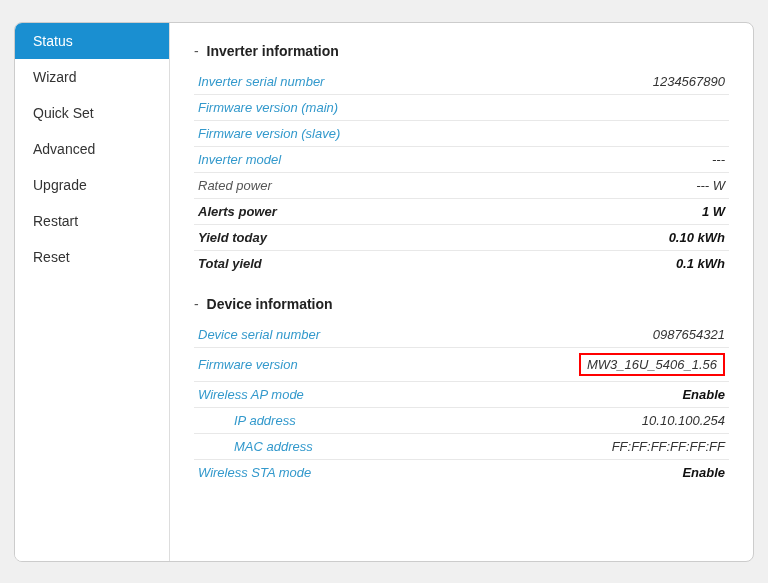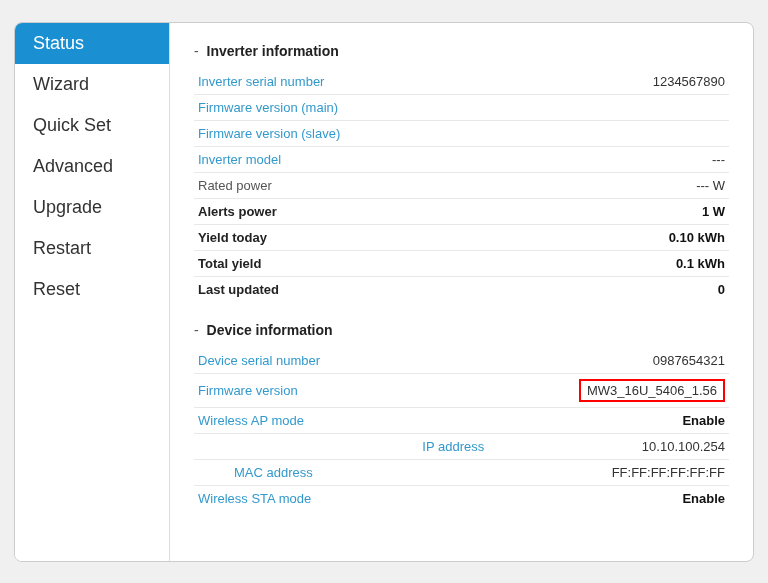--- a/index.html
+++ b/index.html
@@ -25,21 +25,21 @@
     .sidebar {
       width: 155px;
       background: #fff;
       border-right: 1px solid #ddd;
       flex-shrink: 0;
     }
     .sidebar-item {
       padding: 10px 18px;
       cursor: pointer;
       color: #333;
-      font-size: 18px;
+      font-size: 14px;
     }
     .sidebar-item.active {
       background: #1a8fd1;
       color: #fff;
     }
     .main-content {
       flex: 1;
       padding: 20px 24px;
       overflow-y: auto;
     }
@@ -54,20 +54,21 @@
       font-weight: normal;
       margin-right: 4px;
     }
     .info-table {
       width: 100%;
       border-collapse: collapse;
       margin-bottom: 20px;
     }
     .info-table tr {
       border-bottom: 1px solid #e8e8e8;
+      font-style: italic;
     }
     .info-table tr:last-child {
       border-bottom: none;
     }
     .info-table td {
       padding: 5px 4px;
       color: #555;
       font-size: 13px;
     }
     .info-table td.label {
@@ -156,24 +157,20 @@
         <td class="value bold">1 W</td>
       </tr>
       <tr>
         <td class="label bold">Yield today</td>
         <td class="value bold">0.10 kWh</td>
       </tr>
       <tr>
         <td class="label bold">Total yield</td>
         <td class="value bold">0.1 kWh</td>
       </tr>
-      <tr>
-        <td class="label bold">Last updated</td>
-        <td class="value bold">0</td>
-      </tr>
     </tbody>
       </table>
 
     <div class="section-title">
       <span class="section-prefix">-</span>
       <span>Device information</span>
     </div>
     <table class="info-table">
       <tbody>
           <tr>
@@ -184,21 +181,21 @@
         <td class="label">Firmware version</td>
         <td class="value">
           <span class="firmware-box">MW3_16U_5406_1.56</span>
         </td>
       </tr>
       <tr>
         <td class="label">Wireless AP mode</td>
         <td class="value" style="font-weight:bold; color:#111;">Enable</td>
       </tr>
       <tr>
-        <td class="label" style="padding-left: 40px; text-align: right;">IP address</td>
+        <td class="label" style="padding-left: 40px;">IP address</td>
         <td class="value">10.10.100.254</td>
       </tr>
       <tr>
         <td class="label" style="padding-left: 40px;">MAC address</td>
         <td class="value">FF:FF:FF:FF:FF:FF</td>
       </tr>
       <tr>
         <td class="label">Wireless STA mode</td>
         <td class="value" style="font-weight:bold; color:#111;">Enable</td>
       </tr>

